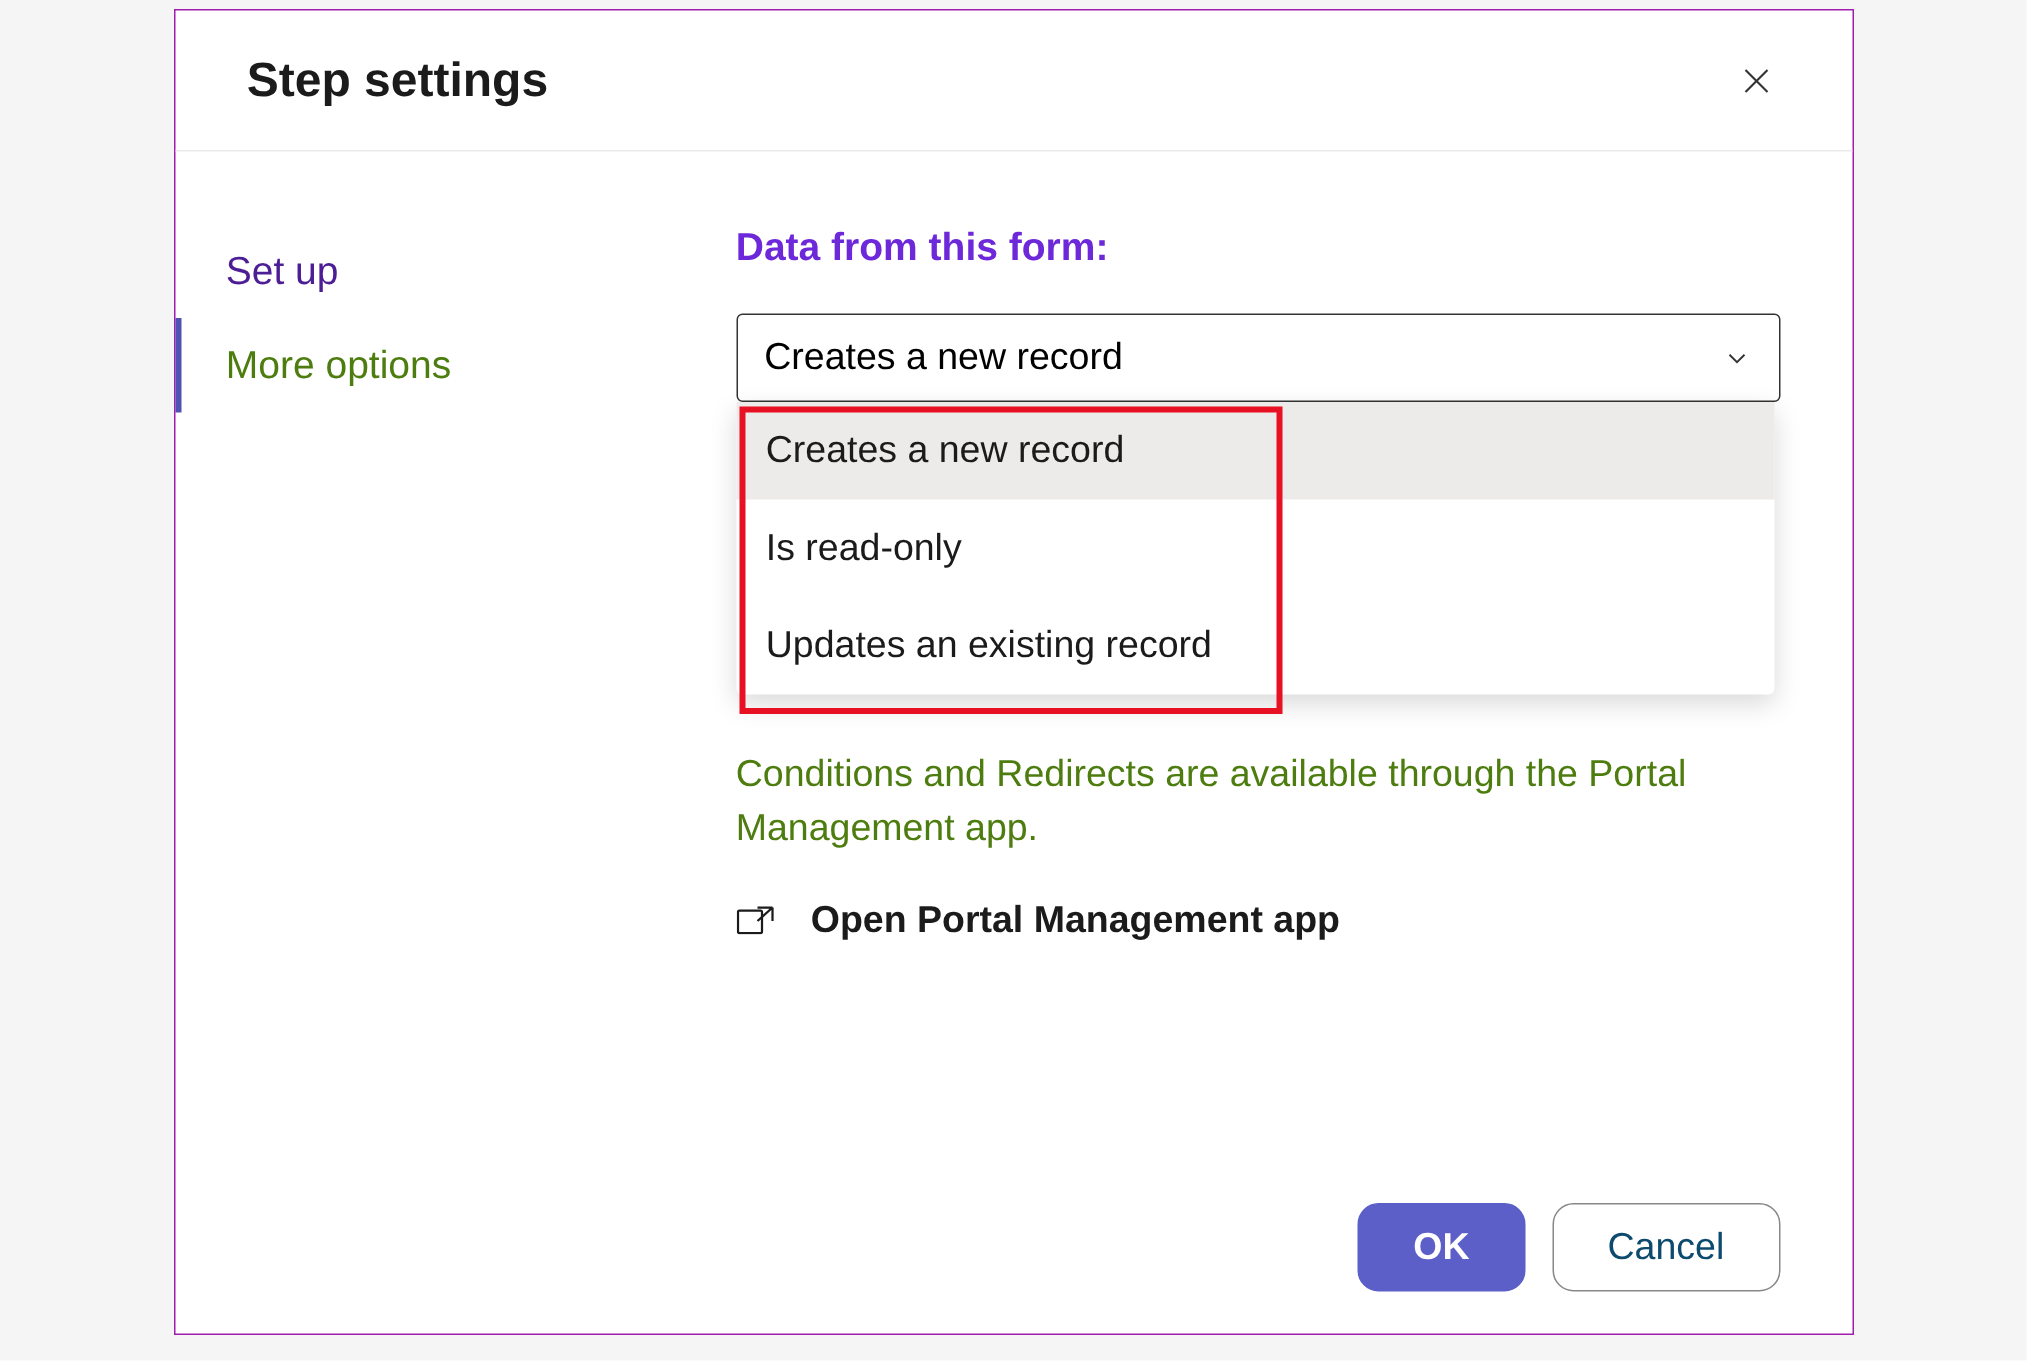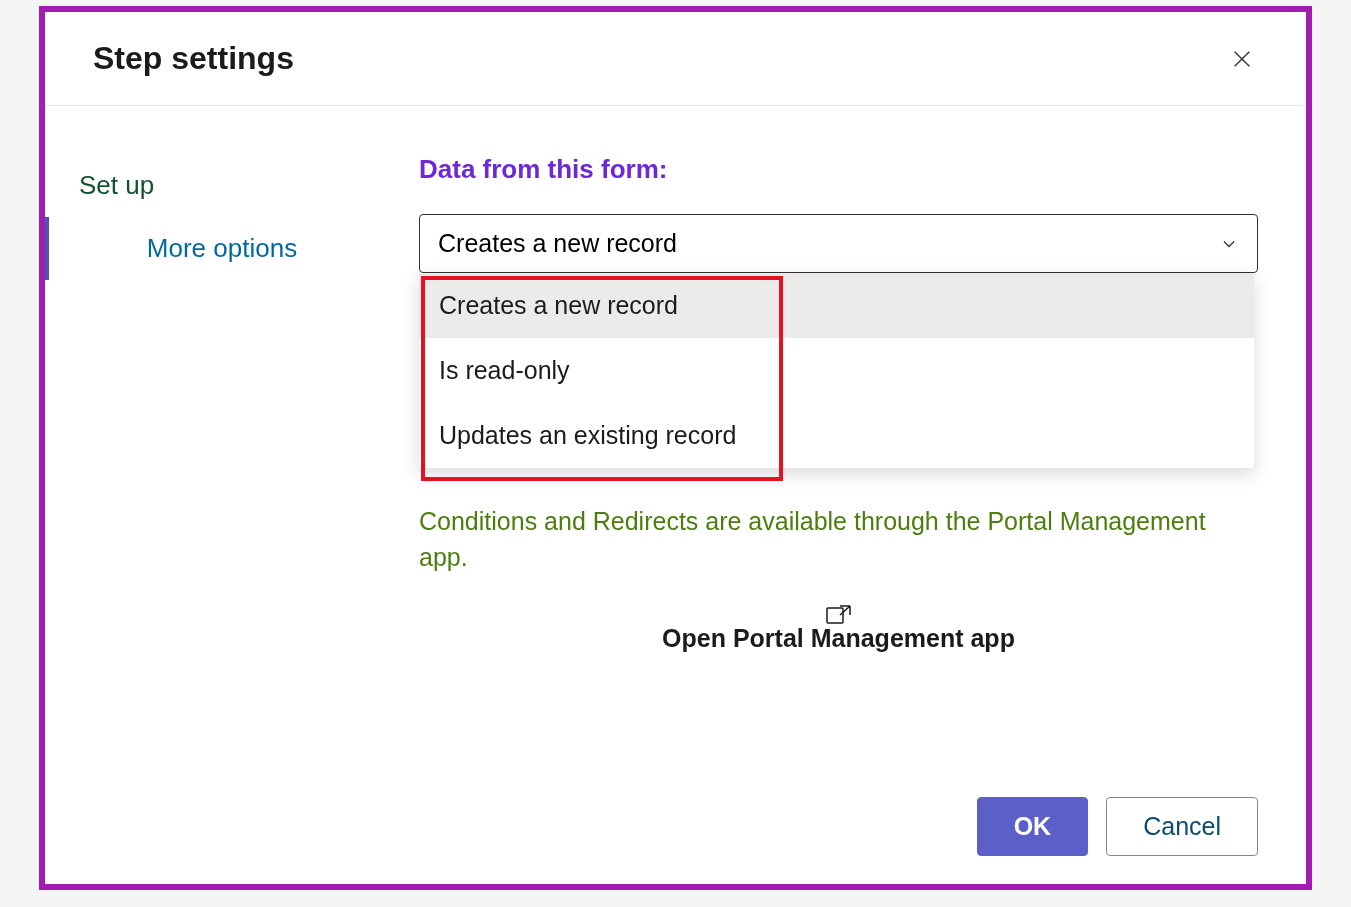--- a/index.html
+++ b/index.html
@@ -11,22 +11,22 @@
       font-family: 'Segoe UI', Tahoma, Geneva, Verdana, sans-serif;
       background: #f5f5f5;
       display: flex;
       justify-content: center;
       align-items: flex-start;
       min-height: 907px;
       width: 1351px;
     }
     .dialog {
       background: #fff;
-      width: 1273px;
-      border: 6px solid #a21caf;
+      width: 1120px;
+      border: 1px solid #a21caf;
       margin-top: 6px;
       display: flex;
       flex-direction: column;
       height: 884px;
     }
     .dialog-header {
       display: flex;
       justify-content: space-between;
       align-items: center;
       padding: 28px 48px 28px 48px;
@@ -57,29 +57,28 @@
       position: relative;
     }
     .sidebar {
       width: 350px;
       padding: 48px 0 0 0;
     }
     .sidebar-item {
       display: block;
       padding: 16px 30px;
       font-size: 26px;
-      color: #14532d;
+      color: #4c1d95;
       cursor: pointer;
       border-left: 4px solid transparent;
     }
     .sidebar-item.active {
-      color: #0369a1;
+      color: #4d7c0f;
       border-left: 4px solid #4f52b2;
       font-weight: 400;
-      text-align: center;
     }
     .main-content {
       flex: 1;
       padding: 48px 48px 0 24px;
       position: relative;
     }
     .form-label {
       font-size: 26px;
       font-weight: 700;
       color: #6d28d9;
@@ -136,24 +135,23 @@
     }
     .hint-text {
       font-size: 25px;
       color: #4d7c0f;
       margin-top: 230px;
       line-height: 1.45;
     }
     .link-row {
       display: flex;
       align-items: center;
-      gap: 0;
+      gap: 24px;
       margin-top: 28px;
       cursor: pointer;
-      flex-direction: column;
     }
     .link-row svg {
       width: 26px;
       height: 20px;
       stroke: #1b1b1b;
       stroke-width: 1.5;
       fill: none;
     }
     .link-text {
       font-size: 25px;
@@ -162,21 +160,21 @@
     }
     .dialog-footer {
       display: flex;
       justify-content: flex-end;
       gap: 18px;
       padding: 20px 48px 28px 48px;
     }
     .btn {
       padding: 14px 36px;
       font-size: 25px;
-      border-radius: 4px;
+      border-radius: 14px;
       cursor: pointer;
       font-family: inherit;
     }
     .btn-primary {
       background: #5b5fc7;
       color: #fff;
       border: 1px solid #5b5fc7;
       font-weight: 600;
     }
     .btn-secondary {

